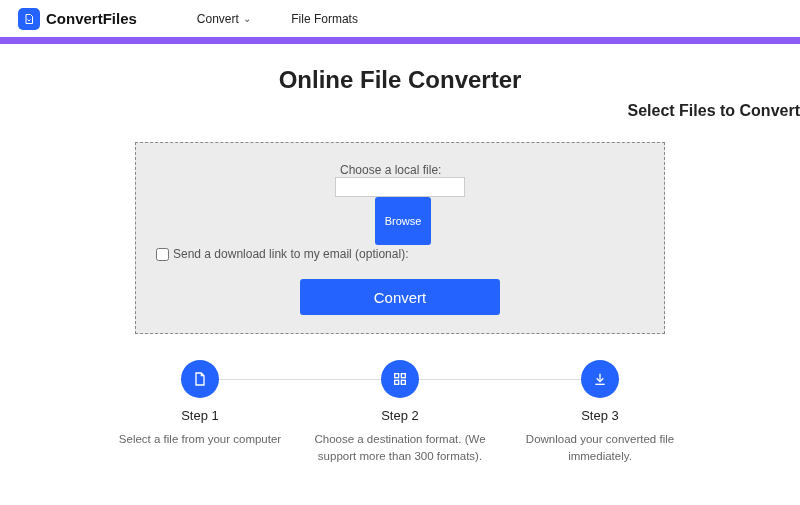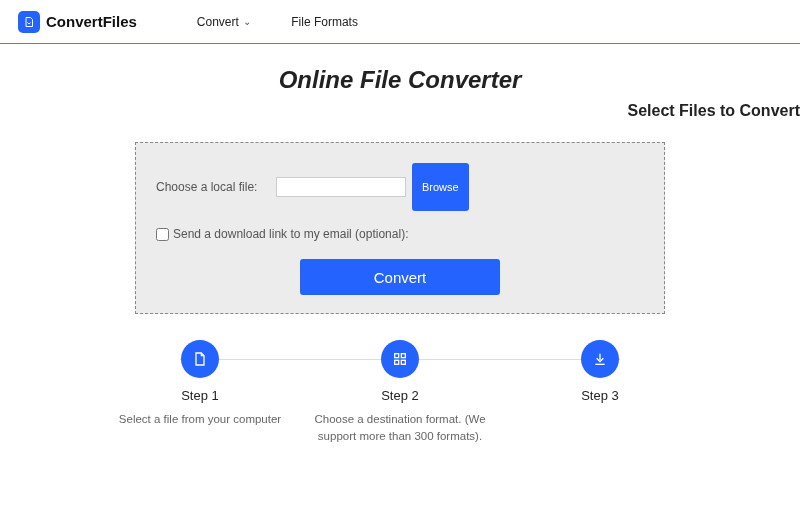--- a/index.html
+++ b/index.html
@@ -9,21 +9,21 @@
     font-family: -apple-system, "Segoe UI", Helvetica, Arial, sans-serif;
     background: #fff;
     color: #222;
     overflow: hidden;
   }
   .topbar {
     display: flex;
     align-items: center;
     height: 44px;
     padding: 0 18px;
-    border-bottom: 1px solid #8b5cf6;
+    border-bottom: 7px solid #8b5cf6;
   }
   .logo {
     display: flex;
     align-items: center;
     gap: 6px;
     font-weight: 800;
     font-size: 15px;
     color: #111;
   }
   .logo-mark {
@@ -39,41 +39,41 @@
     font-size: 12px;
     color: #222;
   }
   .nav-item { display:flex; align-items:center; gap:4px; cursor:pointer; }
   .chev { font-size:10px; color:#555; }
   h1.title {
     text-align:center;
     font-size: 24px;
     font-weight: 700;
     margin-top: 22px;
-    font-style: italic;
   }
   .subtitle {
     text-align:right;
     font-size: 16px;
     font-weight: 700;
     margin-top: 8px;
   }
   .panel {
     width: 530px;
     margin: 22px auto 0 auto;
     border: 1px dashed #888;
     background: #ececec;
     padding: 20px 20px 18px 20px;
   }
   .row {
     display:flex;
     align-items:center;
     font-size: 12px;
     color: #555;
-    margin-bottom: 16px;
+    margin-bottom: 2px;
+    flex-direction: column;
   }
   .label1 { width: 120px; }
   .file-input {
     width: 130px; height:20px; background:#fff; border:1px solid #ccc;
   }
   .browse {
     margin-left:6px;
     background:#2563ff;color:#fff;border:none;
     font-size:11px; padding:18px 10px; border-radius:3px; cursor:pointer;
   }
@@ -191,14 +191,15 @@
   </div>
   <div class="step">
     <div class="step-icon">
       <svg width="16" height="16" viewBox="0 0 24 24" fill="none">
           <path d="M12 4v10" stroke="#fff" stroke-width="2"></path>
           <path d="M7 11l5 5 5-5" stroke="#fff" stroke-width="2"></path>
           <path d="M5 20h14" stroke="#fff" stroke-width="2"></path>
         </svg>
     </div>
     <div class="step-title">Step 3</div>
+    <div class="step-desc">Download your converted file immediately.</div>
   </div>
 </div>
 
 </body></html>

